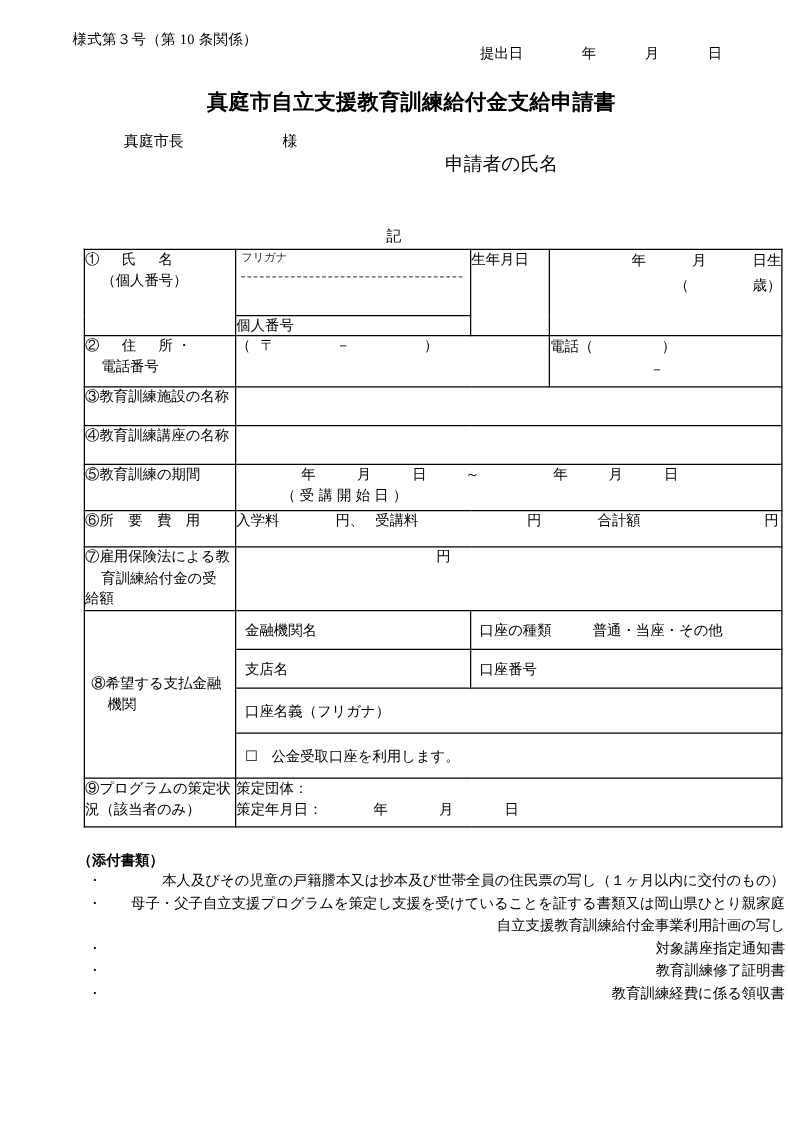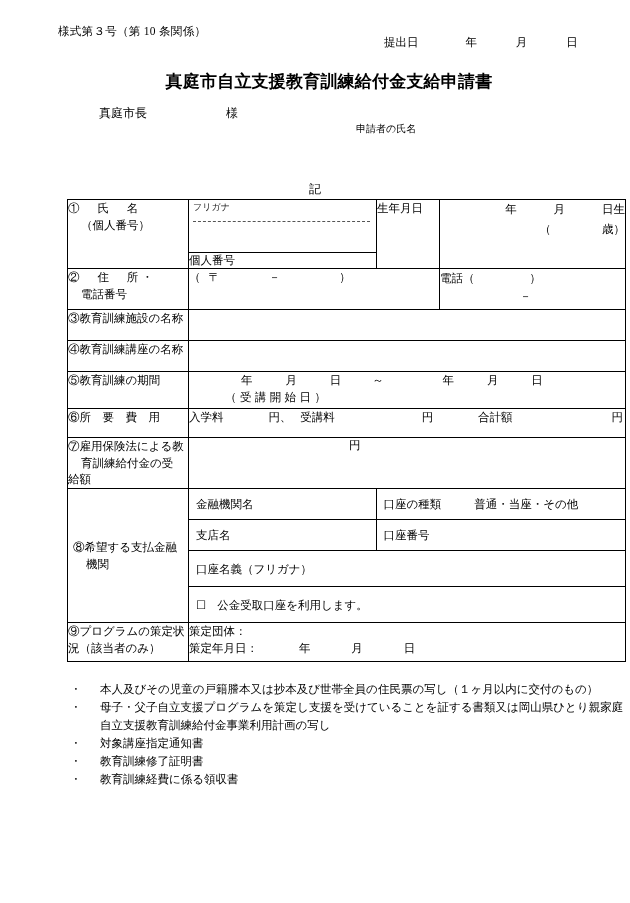--- a/index.html
+++ b/index.html
@@ -62,21 +62,21 @@
     top: 105px;
     font-size: 12px;
     white-space: nowrap;
   }
   .addressee .sama { margin-left: 76px; }
 
   .applicant-name {
     position: absolute;
     left: 356px;
     top: 122px;
-    font-size: 10px;
+    font-size: 15px;
     white-space: nowrap;
   }
 
   .intro {
     position: absolute;
     left: 72px;
     top: 150px;
     font-size: 12px;
     white-space: nowrap;
   }
@@ -253,20 +253,21 @@
   }
   .attach-list li .bullet {
     position: absolute;
     left: 8px;
     top: 0;
   }
   .attach-list li .cont {
     display: block;
     padding-left: 4px;
     text-indent: 0;
+    text-align: right;
   }
 </style>
 </head>
 <body>
 
 <div class="page">
 
   <div class="form-no">様式第３号（第 10 条関係）</div>
 
   <div class="submit-date">
@@ -451,20 +452,21 @@
           <span class="gy">年</span>
           <span class="gm">月</span>
           <span>日</span>
         </span>
       </td>
     </tr>
   </tbody>
     </table>
 
   <div class="attach">
+    <div class="attach-title">（添付書類）</div>
     <ul class="attach-list">
       <li>
         <span class="bullet">・</span>
         <span class="cont">本人及びその児童の戸籍謄本又は抄本及び世帯全員の住民票の写し（１ヶ月以内に交付のもの）</span>
       </li>
       <li>
         <span class="bullet">・</span>
         <span class="cont">母子・父子自立支援プログラムを策定し支援を受けていることを証する書類又は岡山県ひとり親家庭自立支援教育訓練給付金事業利用計画の写し</span>
       </li>
       <li>

